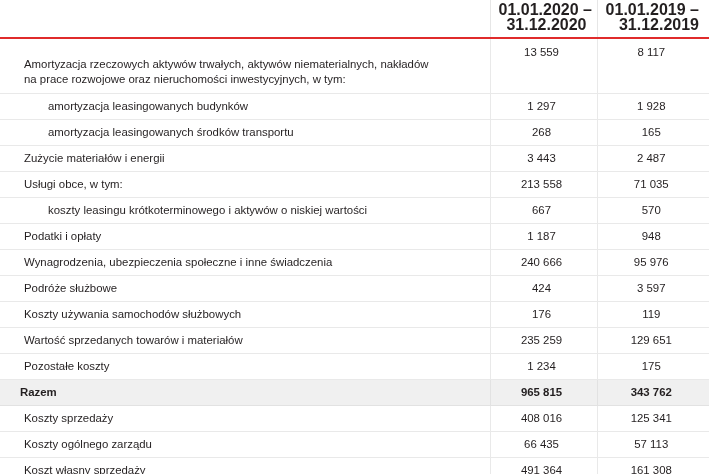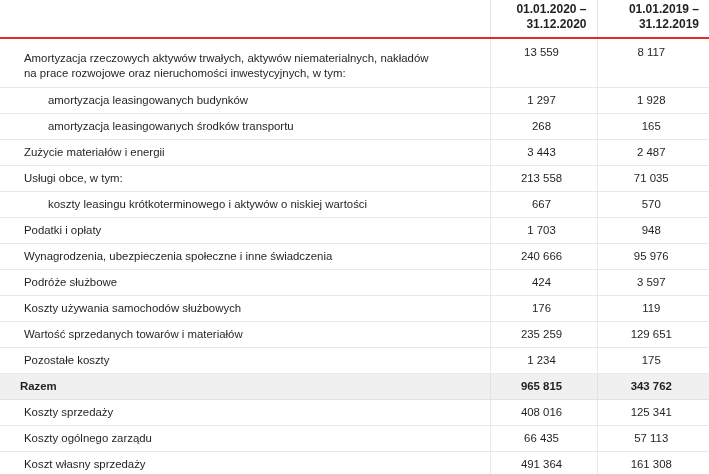--- a/index.html
+++ b/index.html
@@ -24,21 +24,21 @@
 
   .cost-table col.c-label  { width: 490px; }
   .cost-table col.c-num    { width: 107px; }
   .cost-table col.c-num2   { width: 112px; }
 
   
   thead th {
     padding: 0;
     vertical-align: bottom;
     font-weight: bold;
-    font-size: 12px;
+    font-size: 16px;
     line-height: 15px;
     color: #231f20;
     border-bottom: 2.5px solid #e02b2b;
   }
   th.head-blank {
     border-bottom: 2.5px solid #e02b2b;
   }
   th.head-period {
     text-align: right;
     padding: 2px 10px 5px 8px;
@@ -63,21 +63,21 @@
     margin-top: 48px;
   }
   td.num {
     text-align: center;
     padding: 5px 10px 5px 6px;
     border-left: 1px solid #e9e9e9;
     white-space: nowrap;
     color: #231f20;
   }
 
-  tr.tall td.label { padding-top: 12px; padding-bottom: 6px; }
+  tr.tall td.label { padding-top: 18px; padding-bottom: 6px; }
   tr.tall td.num   { vertical-align: top; padding-top: 6px; }
 
   
   tr.total td {
     background: #f0f0f0;
     font-weight: bold;
     border-bottom: 1px solid #e2e2e2;
   }
   tr.total td.label { padding-left: 20px; margin-left: 48px; }
   tr.total td.num   { border-left: 1px solid #e2e2e2; }
@@ -142,21 +142,21 @@
     </tr>
 
     <tr>
       <td class="label indent">koszty leasingu krótkoterminowego i aktywów o niskiej wartości</td>
       <td class="num">667</td>
       <td class="num">570</td>
     </tr>
 
     <tr>
       <td class="label">Podatki i opłaty</td>
-      <td class="num">1 703</td>
+      <td class="num">1 187</td>
       <td class="num">948</td>
     </tr>
 
     <tr>
       <td class="label">Wynagrodzenia, ubezpieczenia społeczne i inne świadczenia</td>
       <td class="num">240 666</td>
       <td class="num">95 976</td>
     </tr>
 
     <tr>

